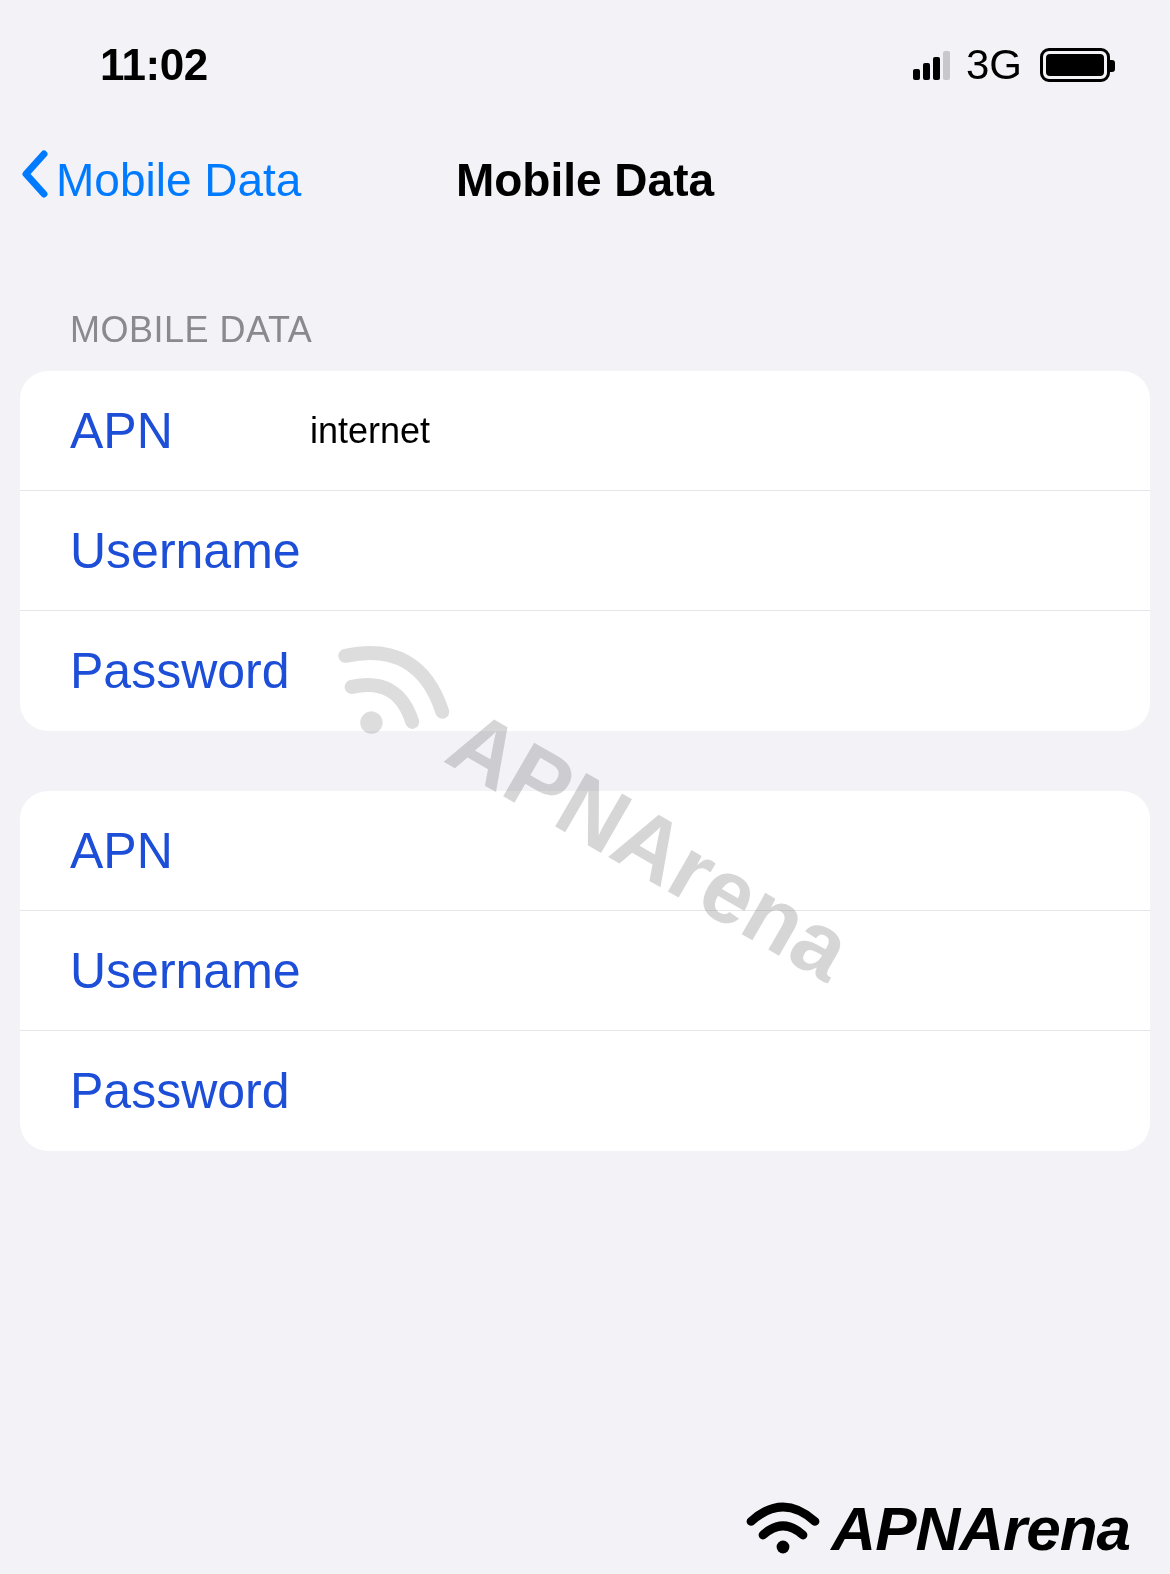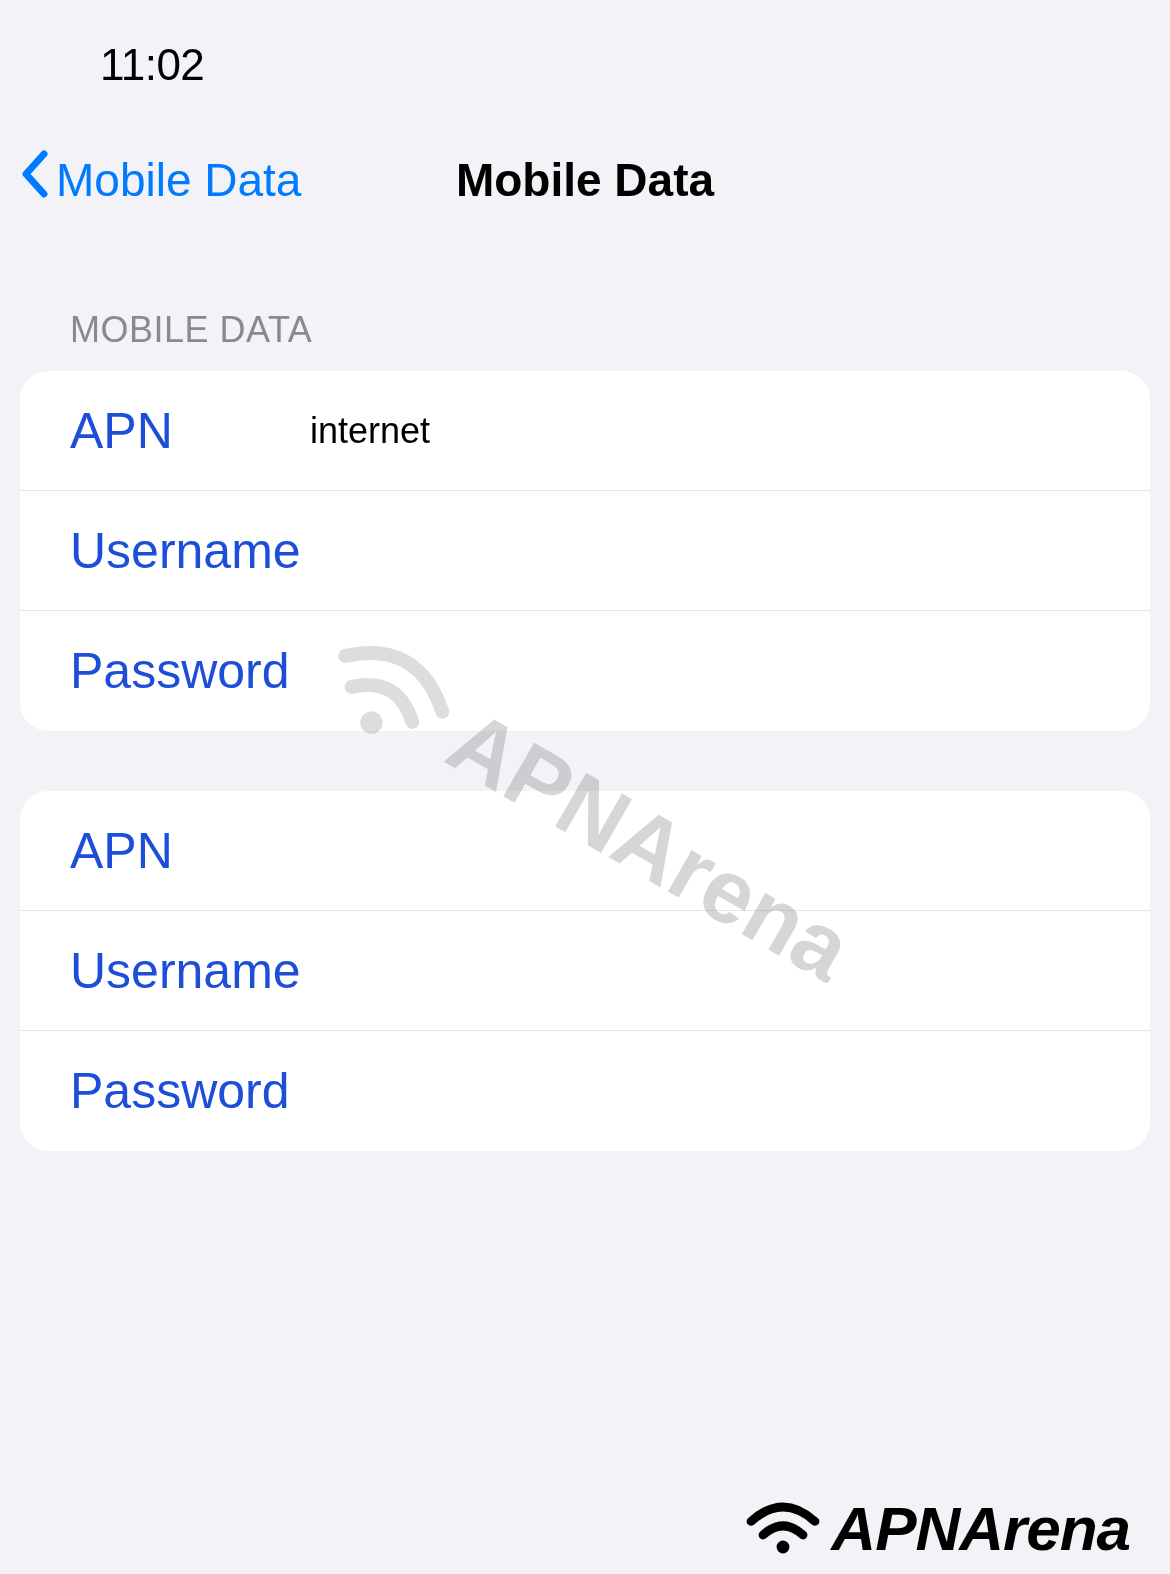--- a/index.html
+++ b/index.html
@@ -16,21 +16,21 @@
       overflow: hidden;
     }
     .status-bar {
       display: flex;
       justify-content: space-between;
       align-items: center;
       padding: 40px 60px 30px 100px;
     }
     .status-time {
       font-size: 44px;
-      font-weight: 400;
+      font-weight: 700;
       letter-spacing: -0.5px;
     }
     .status-right {
       display: flex;
       align-items: center;
       gap: 12px;
     }
     .signal-bars {
       display: flex;
       align-items: flex-end;
@@ -190,20 +190,32 @@
       font-style: italic;
       color: #000;
       letter-spacing: -1px;
     }
   </style>
 </head>
 <body>
 
 <div class="status-bar">
   <div class="status-time">11:02</div>
+  <div class="status-right">
+    <div class="signal-bars">
+      <div class="bar bar1"></div>
+      <div class="bar bar2"></div>
+      <div class="bar bar3"></div>
+      <div class="bar bar4"></div>
+    </div>
+    <div class="network-type">3G</div>
+    <div class="battery">
+      <div class="battery-fill"></div>
+    </div>
+  </div>
 </div>
 
 <div class="nav-bar">
   <div class="back-button">
     <span class="back-chevron">
       <svg viewBox="0 0 14 24" fill="none">
         <path d="M12 2 L3 12 L12 22" stroke="#007aff" stroke-width="3.5" stroke-linecap="round" stroke-linejoin="round"></path>
       </svg>
     </span>
     <span>Mobile Data</span>

